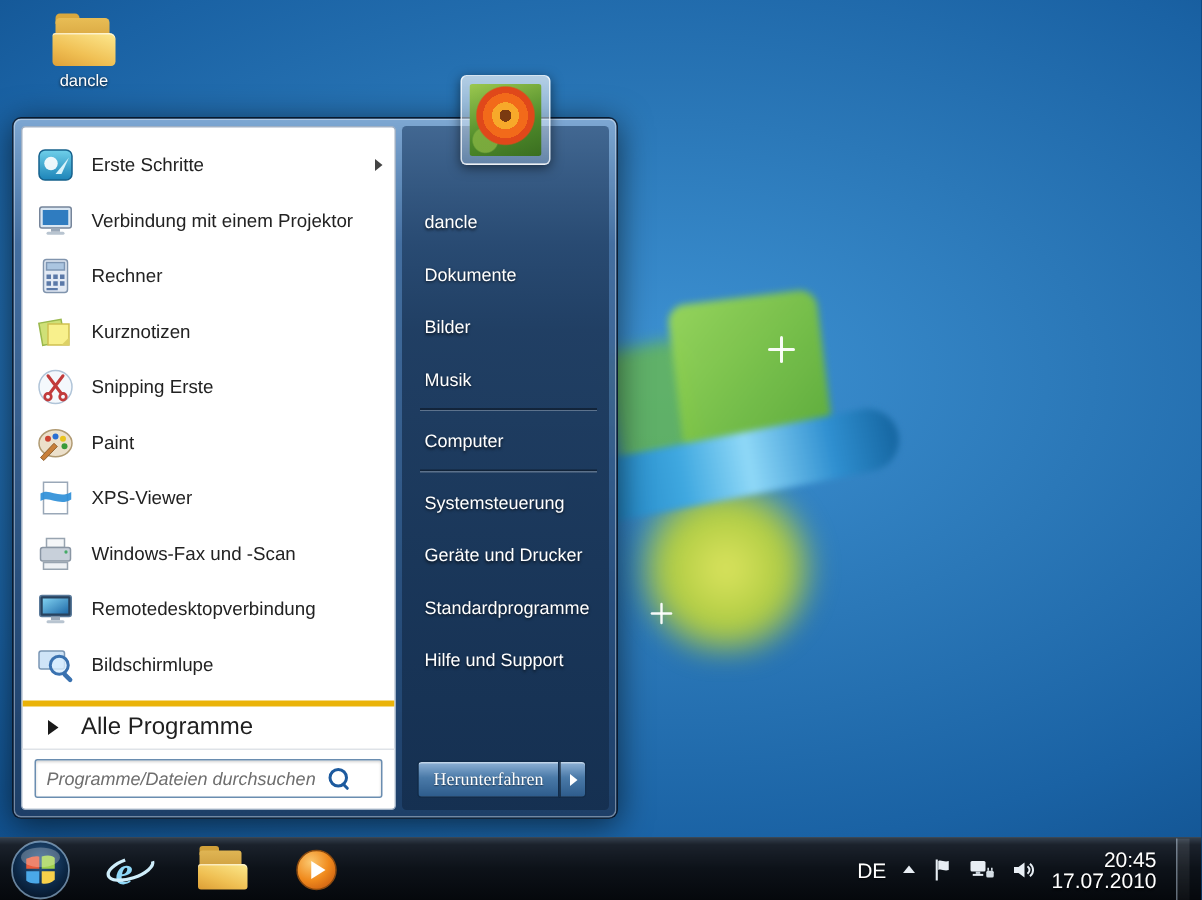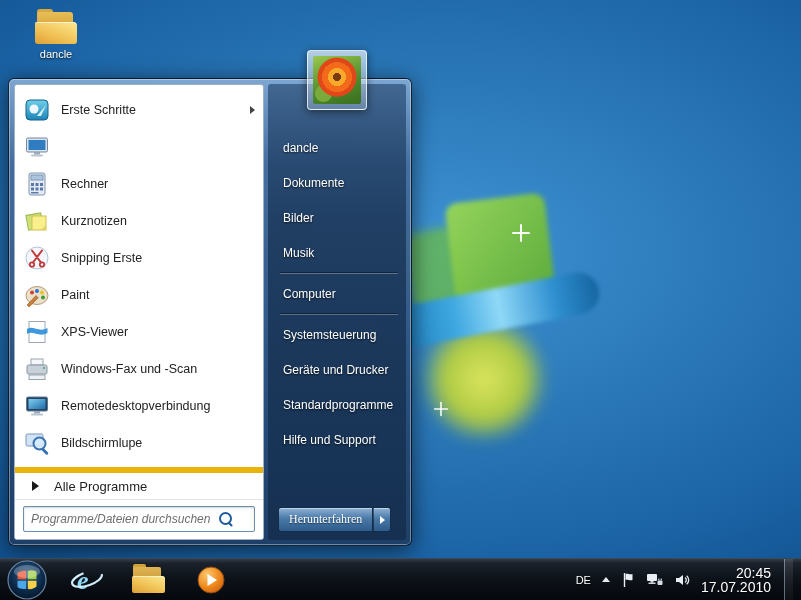--- a/index.html
+++ b/index.html
@@ -38,21 +38,21 @@
   .start-menu{position:absolute;left:8px;top:78px;width:404px;height:468px;border-radius:6px;padding:5px;
     background:linear-gradient(180deg,rgba(130,170,212,.95),rgba(70,110,158,.93) 18%,rgba(40,76,120,.95) 70%,rgba(30,62,102,.97));
     border:1px solid rgba(8,22,40,.9);
     box-shadow:0 4px 22px rgba(0,0,0,.6), inset 0 0 0 1px rgba(255,255,255,.38)}
   .menu-body{display:flex;height:100%}
   .menu-left{width:250px;background:#fff;border:1px solid #9fb0c4;border-radius:3px;display:flex;flex-direction:column;overflow:hidden}
   .program-list{flex:1;padding-top:6px}
   .program-item{display:flex;align-items:center;height:37px;padding:0 8px;font-size:12.5px;color:#222;cursor:default}
   .p-icon{width:28px;height:28px;margin-right:10px;display:flex;align-items:center;justify-content:center;flex:none}
   .submenu-arrow{margin-left:auto;width:0;height:0;border-left:5px solid #444;border-top:4px solid transparent;border-bottom:4px solid transparent}
-  .all-programs{border-top:6px solid #eab308;height:32px;display:flex;align-items:center;padding:0 8px;font-size:13px;color:#1f1f1f}
+  .all-programs{border-top:4px solid #eab308;height:32px;display:flex;align-items:center;padding:0 8px;font-size:16px;color:#1f1f1f}
   .ap-arrow{width:0;height:0;border-left:7px solid #1a1a1a;border-top:5px solid transparent;border-bottom:5px solid transparent;margin:0 15px 0 9px}
   .search-row{border-top:1px solid #dfe3e8;padding:6px 8px;height:40px;background:#fff}
   .search-box{height:26px;border:1px solid #6a8db0;border-radius:2px;display:flex;align-items:center;background:#fff;
     box-shadow:inset 0 1px 2px rgba(0,0,0,.18);padding:0 16px 0 7px}
   .search-box input{flex:1;border:0;outline:0;font-family:inherit;font-size:12px;color:#333;min-width:0;background:transparent}
   .search-box input::placeholder{color:#6e6e6e;font-style:italic}
   .search-btn{width:24px;height:22px;display:flex;align-items:center;justify-content:center;flex:none;cursor:pointer}
   .mag{position:relative;width:14px;height:14px}
   .mag::before{content:"";position:absolute;left:0;top:0;width:9px;height:9px;border:2px solid #1d5a9e;border-radius:50%}
   .mag::after{content:"";position:absolute;left:9px;top:9px;width:6px;height:2px;background:#1d5a9e;border-radius:1px;transform:rotate(45deg);transform-origin:0 50%}
@@ -91,21 +91,21 @@
   .task-btn{width:46px;height:40px;margin-left:16px;display:flex;align-items:center;justify-content:center;
     border-radius:3px;cursor:pointer}
   .task-btn:first-of-type{margin-left:14px}
   .tb-folder{position:relative;width:34px;height:26px}
   .tb-folder .back{position:absolute;left:1px;top:0;width:28px;height:24px;border-radius:2px;background:linear-gradient(180deg,#dfb554,#bf8a2a)}
   .tb-folder .tab{position:absolute;left:1px;top:-3px;width:13px;height:6px;border-radius:2px 2px 0 0;background:#d0a03a}
   .tb-folder .front{position:absolute;left:0;bottom:0;width:33px;height:17px;border-radius:2px 3px 2px 2px;
     background:linear-gradient(200deg,#fce98c,#efbf52 60%,#dd9e35);box-shadow:inset 0 1px 0 rgba(255,255,255,.55)}
 
   .tray{margin-left:auto;display:flex;align-items:center;gap:11px;padding-right:8px;color:#fff}
-  .tray-lang{font-size:11px;text-shadow:0 1px 1px rgba(0,0,0,.8);cursor:pointer}
+  .tray-lang{font-size:14px;text-shadow:0 1px 1px rgba(0,0,0,.8);cursor:pointer}
   .tray-chevron{width:0;height:0;border-bottom:5px solid #e8eef4;border-left:4px solid transparent;border-right:4px solid transparent;cursor:pointer}
   .tray-ic{display:flex;align-items:center;cursor:pointer}
   .tray-clock{font-size:14px;line-height:14px;text-align:right;text-shadow:0 1px 1px rgba(0,0,0,.8);cursor:pointer}
   .show-desktop{width:9px;height:42px;margin-left:2px;border-left:1px solid rgba(200,220,240,.45);
     background:linear-gradient(180deg,rgba(255,255,255,.10),rgba(255,255,255,.03));cursor:pointer}
 </style>
 </head>
 <body>
 
 <div class="desktop">
@@ -153,20 +153,21 @@
 
         <div class="program-item">
           <span class="p-icon">
             <svg width="26" height="26">
                 <rect x="2.5" y="4" width="21" height="14" rx="1.5" fill="#d9e6f2" stroke="#76859a"></rect>
                 <rect x="4.5" y="6" width="17" height="10" fill="#2f7cc0"></rect>
                 <rect x="10" y="18" width="6" height="2.5" fill="#9aa8b8"></rect>
                 <rect x="7" y="20.5" width="12" height="2" rx="1" fill="#b8c4d0"></rect>
               </svg>
           </span>
+          <span>Verbindung mit einem Projektor</span>
         </div>
 
         <div class="program-item">
           <span class="p-icon">
             <svg width="26" height="26">
                 <rect x="5" y="2" width="16" height="22" rx="2" fill="#e3eaf4" stroke="#8094ad"></rect>
                 <rect x="7" y="4" width="12" height="5" fill="#abc5e0" stroke="#7e96b4"></rect>
                 <g fill="#5b79a8">
                   <rect x="7" y="12" width="3" height="3"></rect>
                   <rect x="11.5" y="12" width="3" height="3"></rect>

